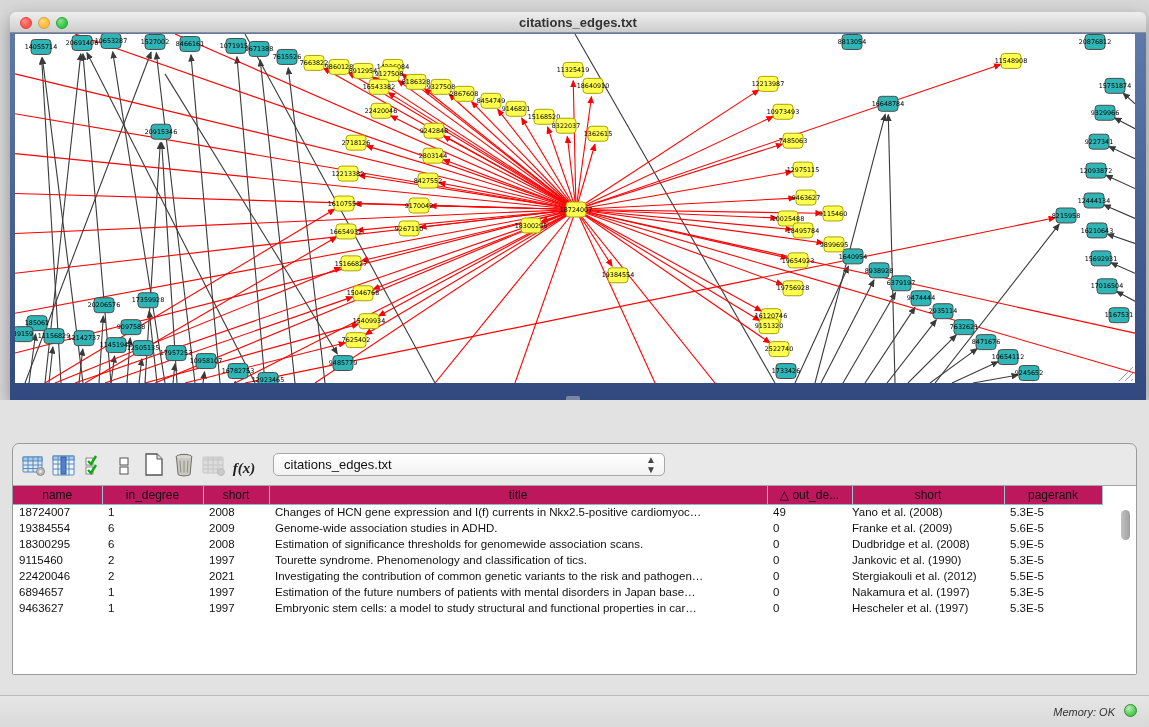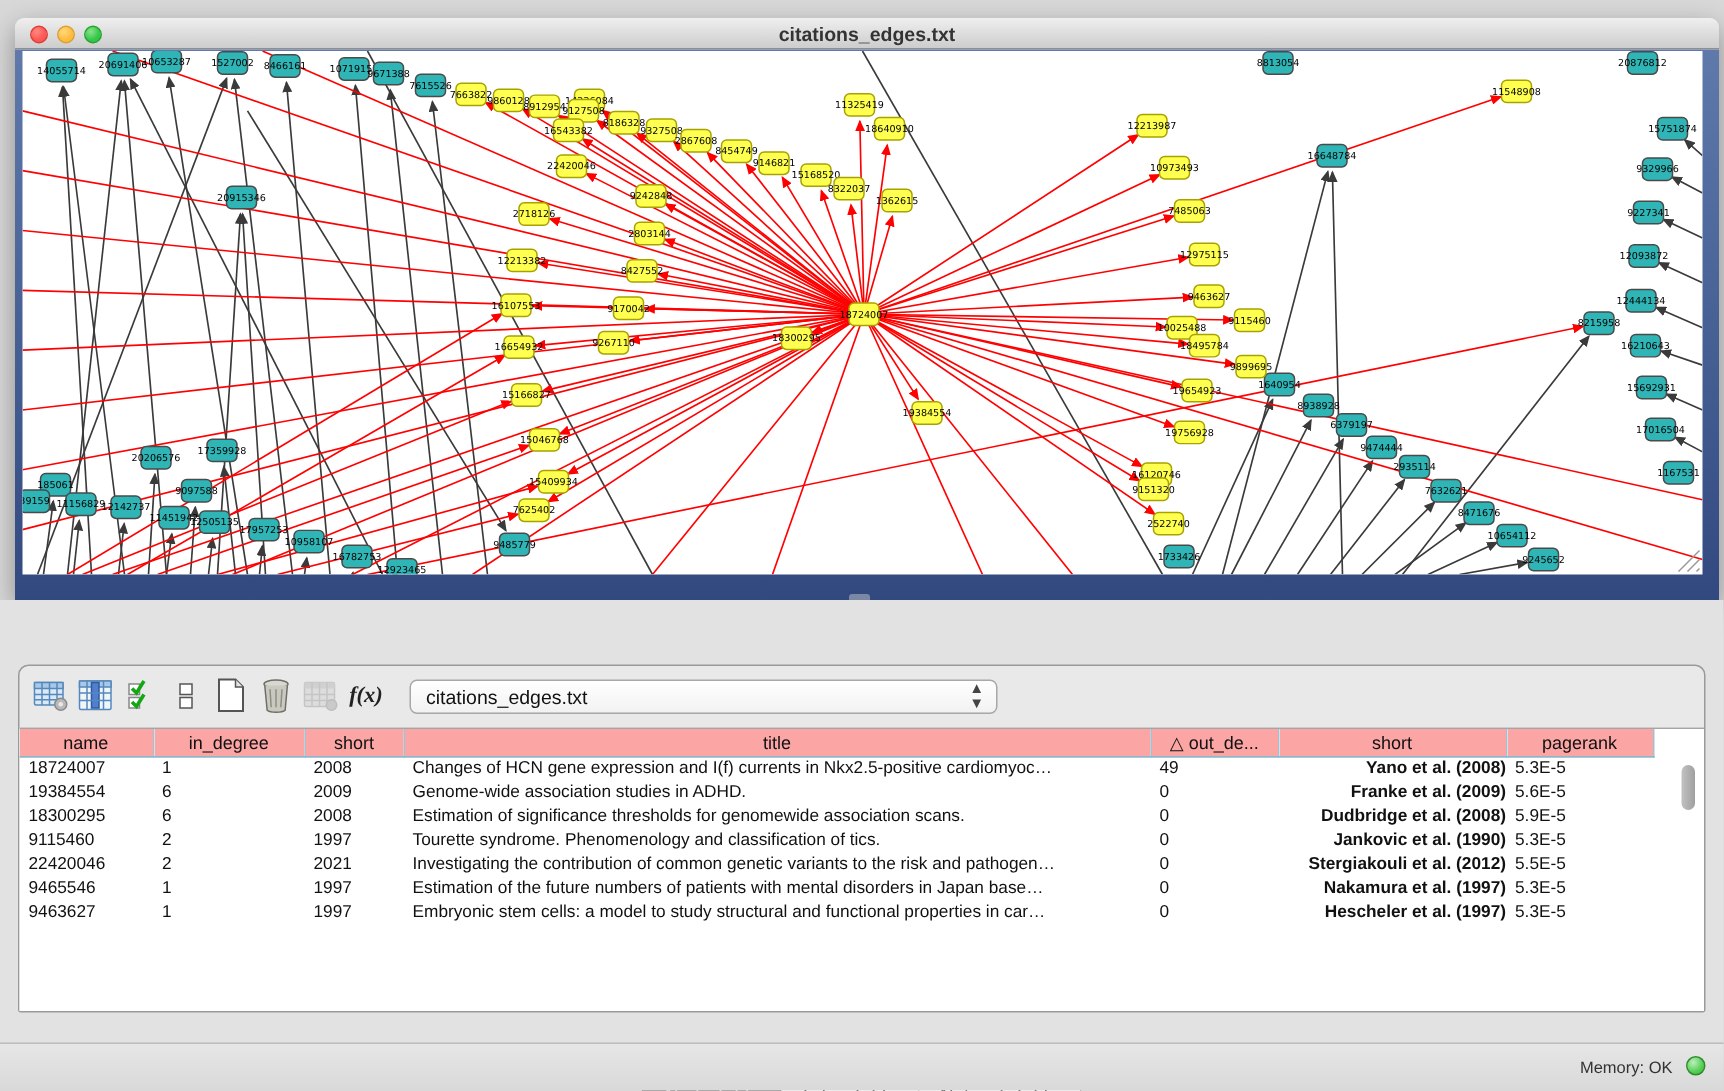--- a/index.html
+++ b/index.html
@@ -31,57 +31,57 @@
   #panel-header { height:22px; background:linear-gradient(#eaeaea,#dcdcdc);
     border-bottom:1px solid #c2c2c2; position:relative; }
   #panel-header .ptitle { position:absolute; left:8px; top:4px; font-size:12px; color:#222; }
   #float-icon { position:absolute; right:36px; top:4px; width:14px; height:13px; cursor:pointer; }
   #close-icon { position:absolute; right:12px; top:2px; font-size:14px; font-weight:bold;
     color:#1b1b1b; cursor:pointer; line-height:17px; }
 
   #panel-box { position:absolute; left:12px; top:43px; width:1125px; height:232px;
     background:#e9e9e9; border:1px solid #9a9a9a; border-radius:7px 7px 2px 2px; }
   #toolbar { height:40px; display:flex; align-items:center; padding-left:8px; }
-  .tbtn { width:26px; height:26px; margin-right:4px; display:flex; align-items:center;
+  .tbtn { width:26px; height:26px; margin-right:4px; display:flex; align-items:flex-end;
     justify-content:center; cursor:pointer; }
   .tbtn svg { display:block; }
   .fx { font-size:15px; font-style:italic; font-weight:bold; color:#222;
     font-family:"Liberation Serif", serif; }
   #table-select { margin-left:12px; width:392px; height:23px; background:linear-gradient(#ffffff,#f2f2f2);
     border:1px solid #a8a8a8; border-radius:5px; position:relative; font-size:13px;
     color:#111; line-height:21px; padding-left:10px; cursor:pointer; }
   #table-select .arrows { position:absolute; right:8px; top:1px; font-size:10px;
     color:#444; line-height:10px; text-align:center; }
 
   #grid { position:absolute; left:0; top:41px; right:0; bottom:0;
     background:#fff; border-top:1px solid #a5a5a5; overflow:hidden; }
   table { border-collapse:collapse; table-layout:fixed; width:1089px; font-size:11.5px; }
-  th { height:18px; background:#fca5a5; border-right:1px solid #9fc3d4;
+  th { height:18px; background:#be185d; border-right:1px solid #9fc3d4;
     border-bottom:1px solid #8fb6c9; font-weight:normal; font-size:12px; color:#111;
     text-align:center; overflow:hidden; white-space:nowrap; cursor:pointer; }
   td { height:16px; padding:0 0 0 6px; color:#111; white-space:nowrap; overflow:hidden;
     text-overflow:clip; }
-  td.center { text-align:right; padding:0;font-weight:bold; }
+  td.center { text-align:left; padding:0; }
   #vscroll { position:absolute; right:3px; top:22px; width:13px; height:160px; }
   #vthumb { position:absolute; left:1px; top:2px; width:9px; height:30px; border-radius:5px;
     background:linear-gradient(90deg,#c2c2c2,#9f9f9f); cursor:pointer; }
 
   #tabs { position:absolute; left:0; right:0; top:276px; display:flex; justify-content:center; }
   .seg { height:19px; line-height:18px; font-size:12.5px; padding:0 14px;
     border-top:1px solid #979797; border-bottom:1px solid #979797; background:#fdfdfd;
     color:#111; cursor:pointer; border-right:1px solid #b9b9b9; }
   .seg.first { border-left:1px solid #979797; border-radius:4px 0 0 4px; }
   .seg.last { border-radius:0 4px 4px 0; border-right:1px solid #979797; }
   .seg.active { background:linear-gradient(#828282,#6b6b6b); color:#e9e9e9;
     border-color:#5f5f5f; }
 
   
   #status-bar { position:absolute; left:0; top:695px; width:1149px; height:32px;
     background:linear-gradient(#e6e6e6,#d9d9d9); border-top:1px solid #bdbdbd; }
-  #status-bar .mem { position:absolute; right:34px; top:10px; font-size:11px; color:#333; }
+  #status-bar .mem { position:absolute; right:34px; top:10px; font-size:11px; color:#333;font-style:italic; }
   #mem-dot { position:absolute; right:12px; top:8px; width:13px; height:13px; border-radius:50%;
     border:1px solid #2c8c2c; }
 </style>
 </head>
 <body>
 
 <div id="network-window">
   <div id="titlebar">
     <div class="traffic" id="tl-close"></div>
     <div class="traffic" id="tl-min"></div>
@@ -731,21 +731,21 @@
             <tr>
               <td>22420046</td>
               <td>2</td>
               <td>2021</td>
               <td>Investigating the contribution of common genetic variants to the risk and pathogen…</td>
               <td>0</td>
               <td class="center">Stergiakouli et al. (2012)</td>
               <td>5.5E-5</td>
             </tr>
             <tr>
-              <td>9465546</td>
+              <td>6894657</td>
               <td>1</td>
               <td>1997</td>
               <td>Estimation of the future numbers of patients with mental disorders in Japan base…</td>
               <td>0</td>
               <td class="center">Nakamura et al. (1997)</td>
               <td>5.3E-5</td>
             </tr>
             <tr>
               <td>9463627</td>
               <td>1</td>

